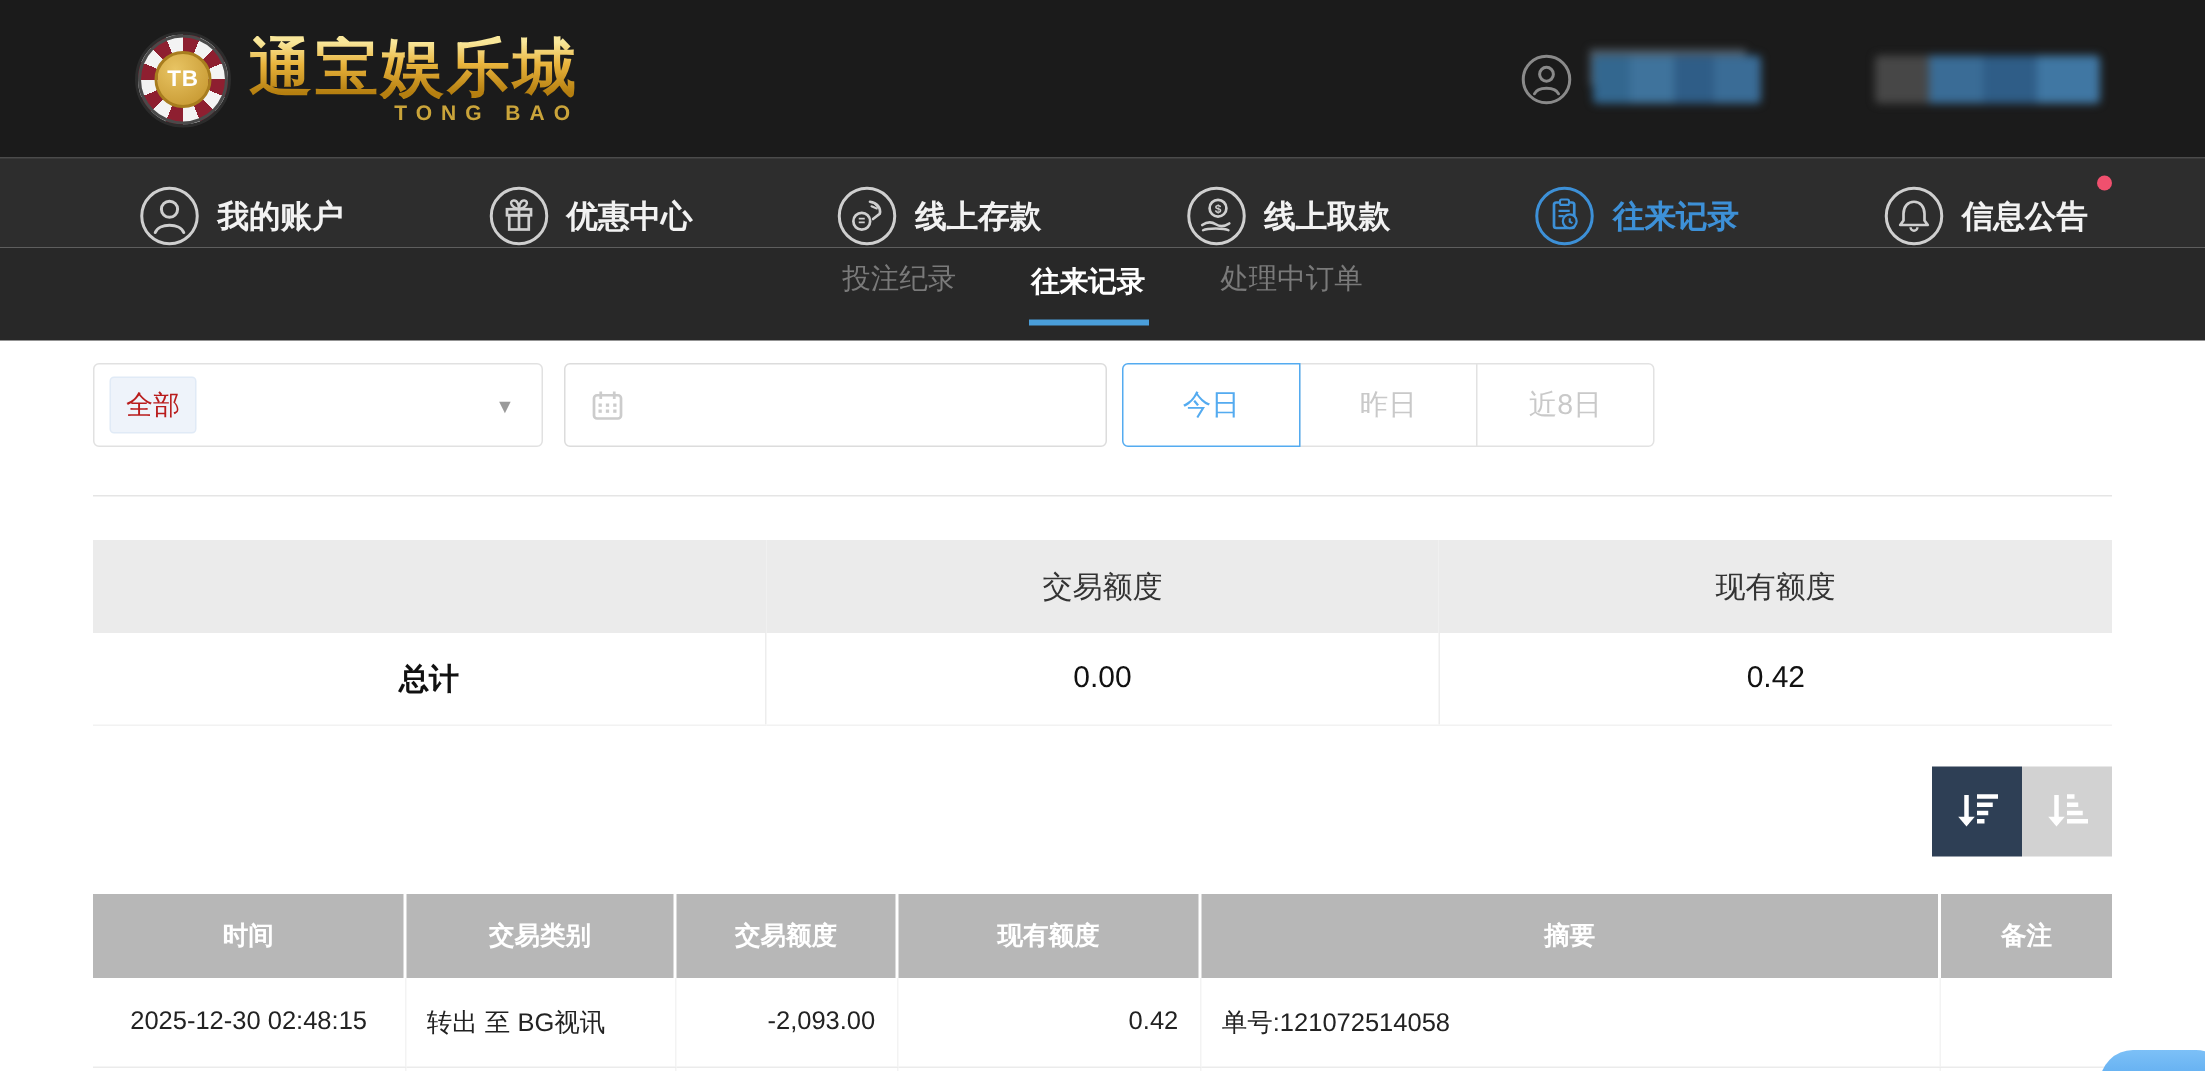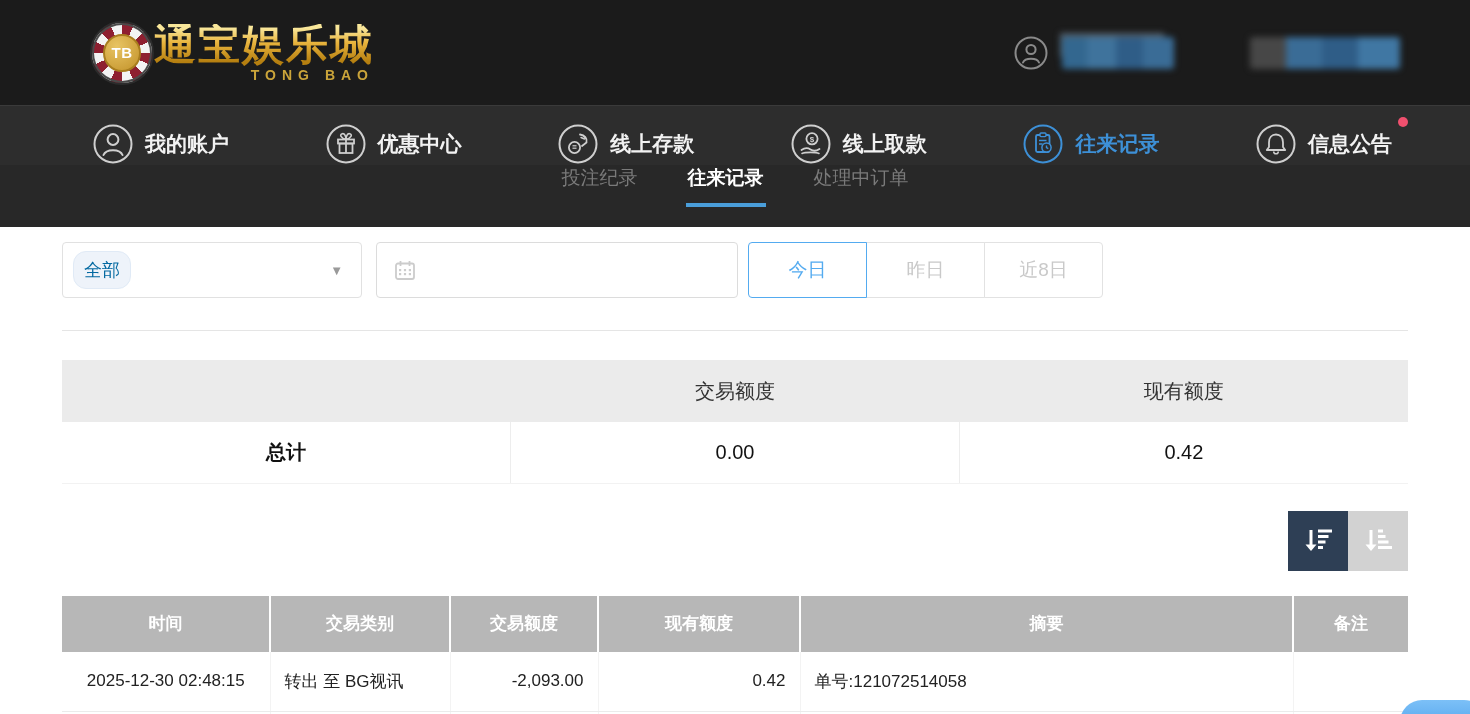--- a/index.html
+++ b/index.html
@@ -3,21 +3,21 @@
 <meta charset="utf-8">
 <style>
   * { margin:0; padding:0; box-sizing:border-box; }
   html,body { width:1470px; height:714px; overflow:hidden; background:#fff;
     font-family:"Liberation Sans","DejaVu Sans",sans-serif; }
   .page { position:relative; width:1470px; height:714px; overflow:hidden; }
 
   
   .topbar { height:105px; background:#1b1b1b; display:flex; align-items:center;
     justify-content:space-between; padding:0 70px 0 90px; }
-  .logo { display:flex; align-items:center; }
+  .logo { display:flex; align-items:center; gap:12px; }
   .chip { width:64px; height:64px; border-radius:50%;
     background:
       repeating-conic-gradient(#8e1f30 0 22.5deg, #f3f3f3 22.5deg 45deg);
     border:2px solid #2c2c2c; display:flex; align-items:center; justify-content:center;
     box-shadow:0 0 0 2px #4a4a4a inset; }
   .chip-inner { width:38px; height:38px; border-radius:50%;
     background:radial-gradient(circle at 35% 30%, #e8c463, #c2922a);
     border:2px solid #a87d1e; display:flex; align-items:center; justify-content:center;
     color:#fff; font-size:15px; font-weight:bold; letter-spacing:.5px; }
   .logo-text { display:flex; flex-direction:column; line-height:1; }
@@ -42,35 +42,35 @@
   .mainnav { height:60px; background:#2d2d2d; border-top:1px solid #3a3a3a;
     display:flex; align-items:flex-end; justify-content:space-between; padding:0 78px 0 92px; }
   .nav-item { display:flex; align-items:center; gap:11px; cursor:pointer; position:relative; }
   .nav-item .nav-label { font-size:21px; font-weight:bold; color:#f2f2f2; }
   .nav-item.active .nav-label { color:#3d90d7; }
   .nav-icon { width:42px; height:42px; }
   .badge-dot { position:absolute; top:-6px; right:-16px; width:10px; height:10px;
     border-radius:50%; background:#f0506e; }
 
   
-  .subnav { height:62px; background:#282828; display:flex; align-items:flex-start;
+  .subnav { height:62px; background:#282828; display:flex; align-items:center;
     justify-content:center; gap:46px; }
   .subtab { font-size:19px; color:#7a7a7a; padding:0 2px 16px 2px; cursor:pointer;
     border-bottom:4px solid transparent; }
   .subtab.active { color:#ffffff; border-bottom-color:#4a9eda; padding-bottom:12px; font-weight:bold; }
 
   
   .content { padding:15px 62px 0 62px; }
 
   .filters { display:flex; align-items:center; height:56px; }
   .dropdown { width:300px; height:56px; border:1px solid #e1e1e1; border-radius:4px;
     display:flex; align-items:center; justify-content:space-between;
     padding:0 18px 0 10px; background:#fff; cursor:pointer; }
-  .chip-tag { background:#eef3fa; border:1px solid #e0eaf6; border-radius:13px;
-    color:#0369a1; font-size:18px; padding:6px 10px; }
+  .chip-tag { background:#eef3fa; border:1px solid #e0eaf6; border-radius:3px;
+    color:#b91c1c; font-size:18px; padding:6px 10px; }
   .dd-arrow { color:#9a9a9a; font-size:13px; }
 
   .date-input { width:362px; height:56px; border:1px solid #dcdcdc; border-radius:4px;
     margin-left:14px; display:flex; align-items:center; gap:12px; padding:0 16px;
     background:#fff; cursor:pointer; }
   .date-text { color:#b2b2b2; font-size:21px; }
 
   .seg-group { display:flex; margin-left:10px; height:56px; }
   .seg-btn { width:119px; height:56px; background:#fff; border:1px solid #e2e2e2;
     font-size:19px; color:#c9c9c9; display:flex; align-items:center; justify-content:center;

